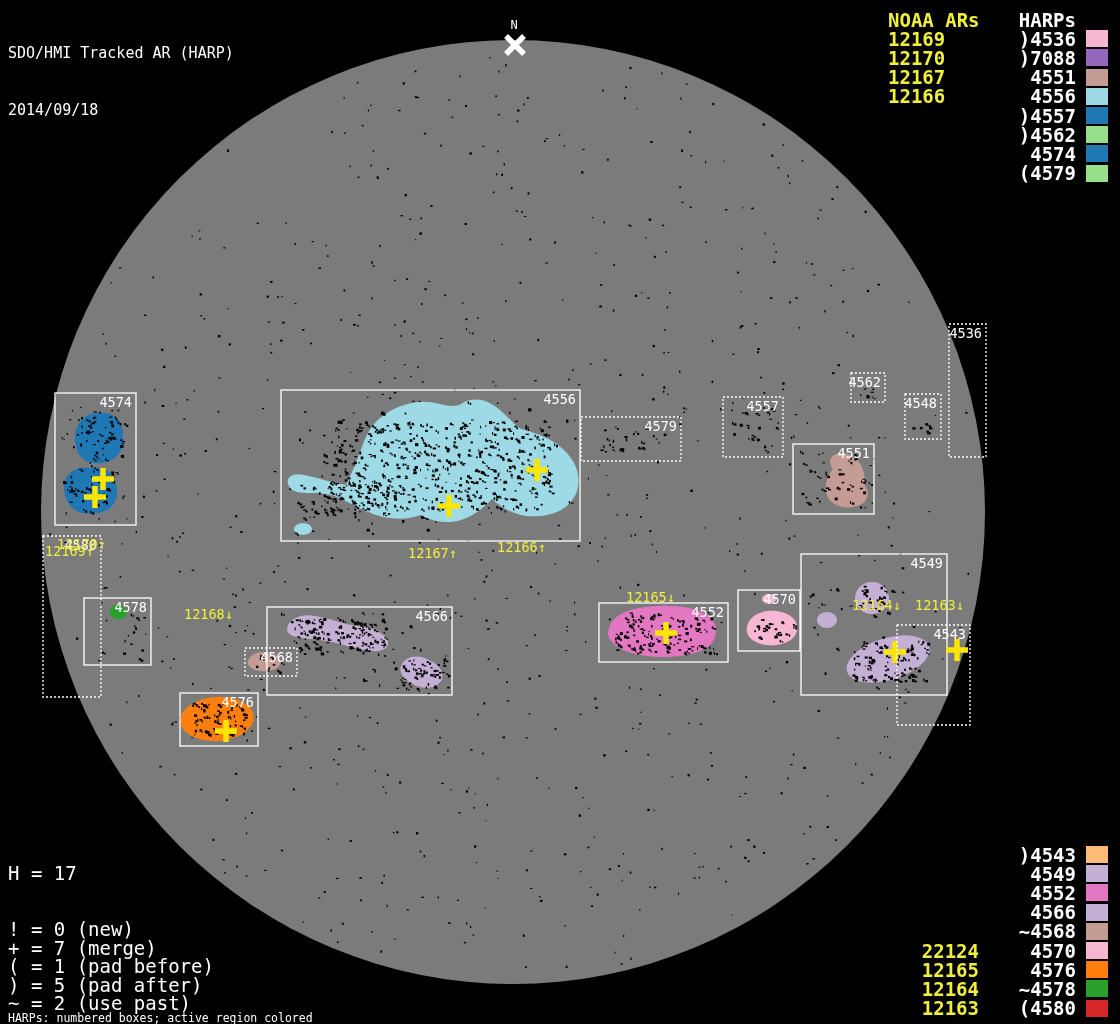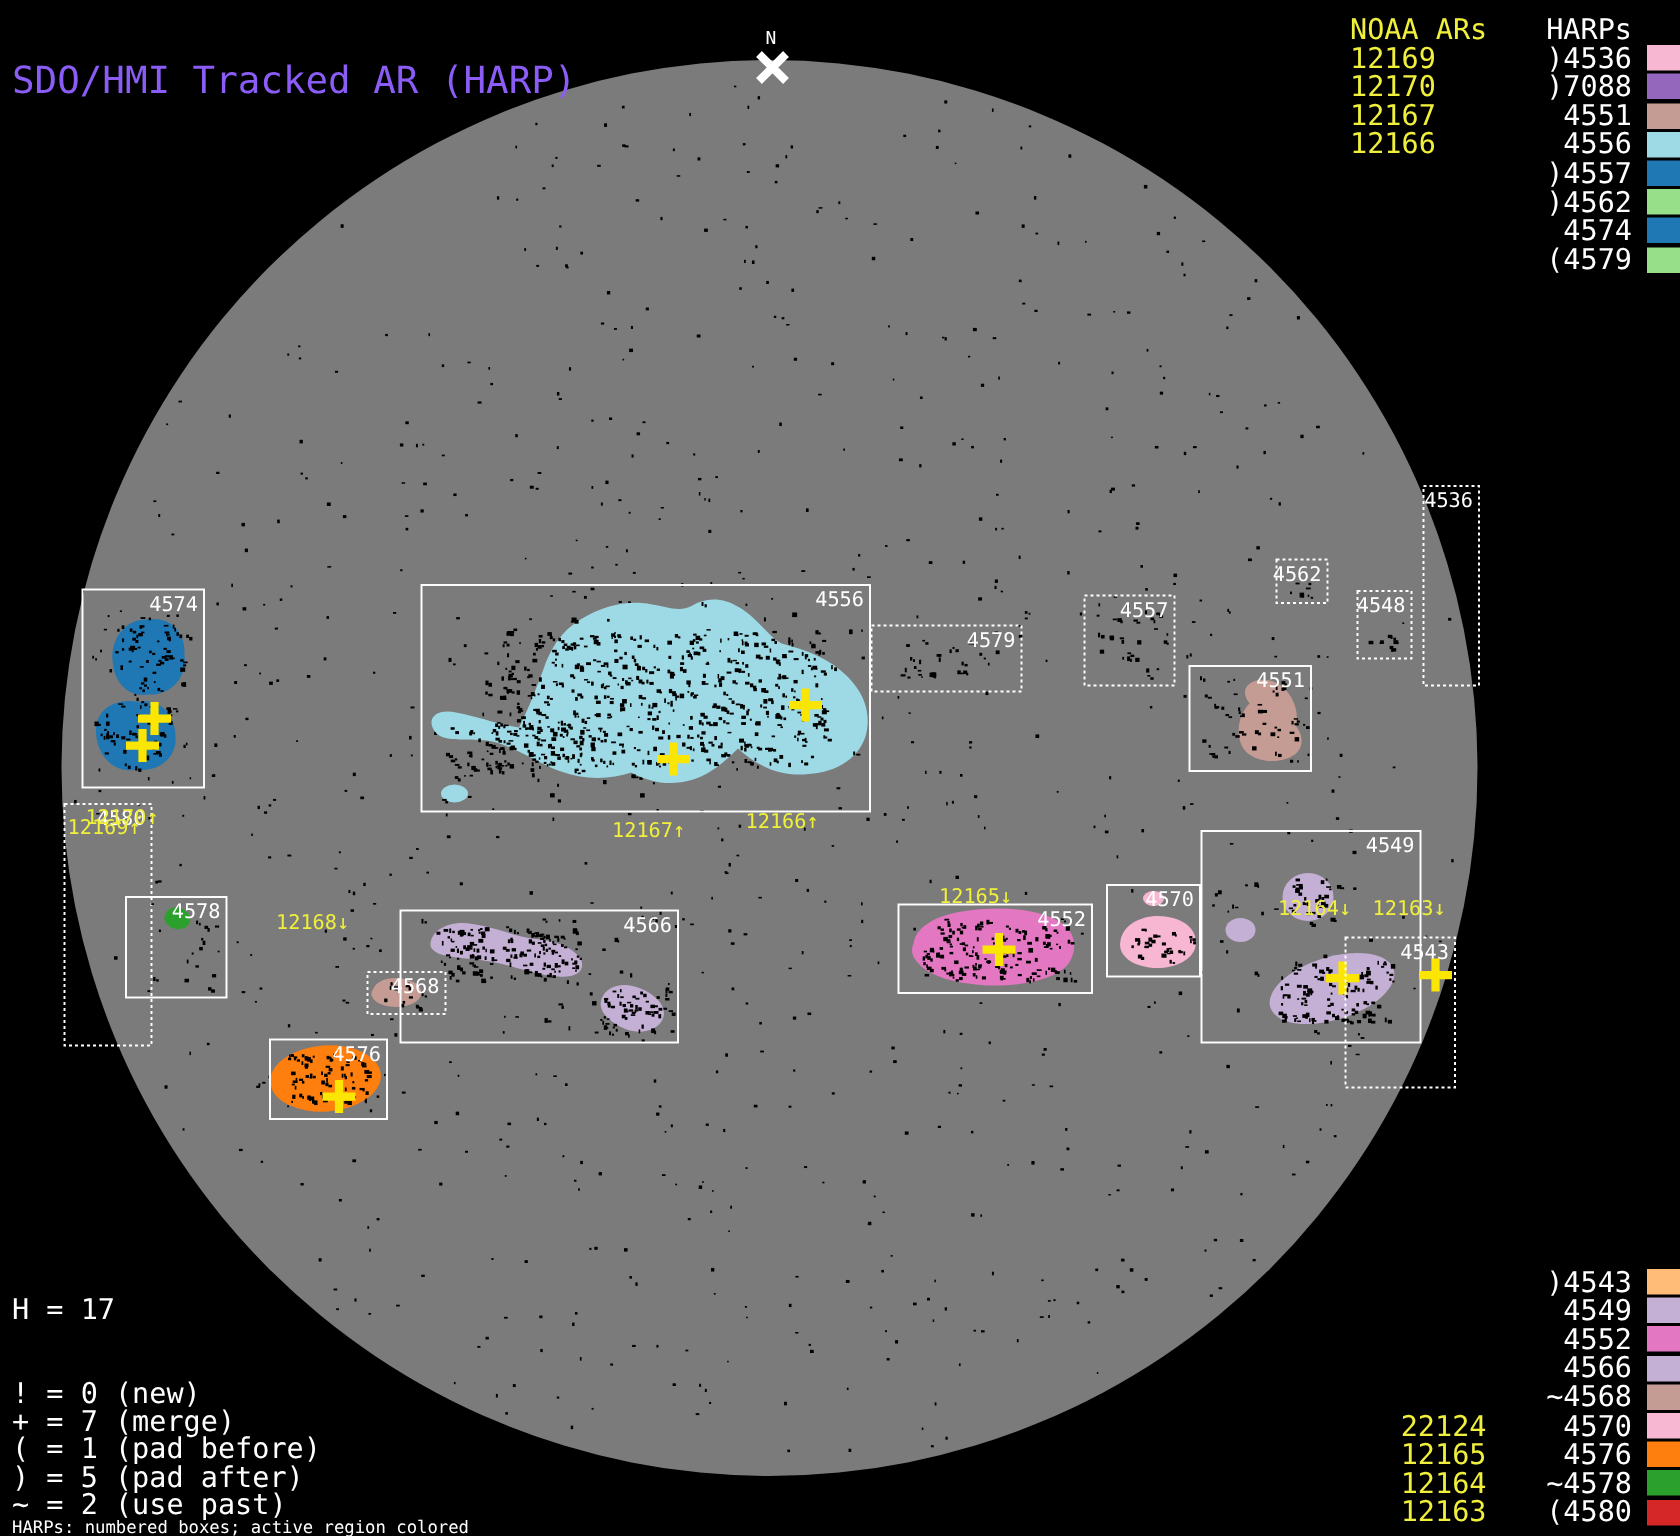--- a/index.html
+++ b/index.html
@@ -1,20 +1,20 @@
 <!DOCTYPE html>
 <html><head>
 <meta charset="utf-8">
 <style>
   html,body{margin:0;padding:0;background:#000;}
   #app{position:relative;width:1120px;height:1024px;background:#000;overflow:hidden;
        font-family:"DejaVu Sans Mono","Liberation Mono",monospace;}
   #scene{position:absolute;left:0;top:0;}
-  .title{position:absolute;left:8px;top:5px;color:#8b5cf6;font-size:25px;line-height:19.3px;white-space:pre;}
-  .side-table{position:absolute;right:0;}
+  .title{position:absolute;left:8px;top:5px;color:#ffffff;font-size:15px;line-height:19.3px;white-space:pre;}
+  .side-table{position:absolute;right:12px;font-weight:bold;}
   #tr-table{top:10px;}
   #br-table{top:845px;}
   .siderow{display:flex;align-items:center;height:19.2px;font-size:19px;}
   .cell-noaa{width:92px;color:#f0f03c;white-space:pre;padding-left:3px;}
   #br-table .cell-noaa{text-align:right;padding-left:0;padding-right:1px;}
   .cell-harp{width:96px;color:#fff;text-align:right;white-space:pre;}
   .cell-chip{width:22px;height:17px;margin-left:10px;}
   .legend{position:absolute;left:8px;top:827px;color:#fff;font-size:19px;line-height:18.6px;white-space:pre;}
   .legend-h{}
   .footnotes{position:absolute;left:8px;top:990px;color:#fff;font-size:11.5px;line-height:11.5px;white-space:pre;}
@@ -2760,20 +2760,21 @@
       <text x="497" y="552" fill="#f0f03c" font-size="13.5" font-family="DejaVu Sans Mono, monospace">12166↑</text>
       <text x="626" y="602" fill="#f0f03c" font-size="13.5" font-family="DejaVu Sans Mono, monospace">12165↓</text>
       <text x="852" y="610" fill="#f0f03c" font-size="13.5" font-family="DejaVu Sans Mono, monospace">12164↓</text>
       <text x="915" y="610" fill="#f0f03c" font-size="13.5" font-family="DejaVu Sans Mono, monospace">12163↓</text>
       <text x="514" y="29" fill="#fff" text-anchor="middle" font-size="12" font-family="DejaVu Sans Mono, monospace">N</text>
       <path d="M 506 36 L 524 54 M 524 36 L 506 54" stroke="#fff" stroke-width="5.5" fill="none"></path>
     </svg>
 
   <div class="title">
     <div>SDO/HMI Tracked AR (HARP)</div>
+    <div>2014/09/18</div>
   </div>
 
   <div id="tr-table" class="side-table">
     <div class="siderow">
       <span class="cell-noaa">NOAA ARs</span>
       <span class="cell-harp">HARPs</span>
       <span class="cell-chip" style="visibility:hidden"></span>
     </div>
     <div id="tr-rows">
         <div class="siderow">

